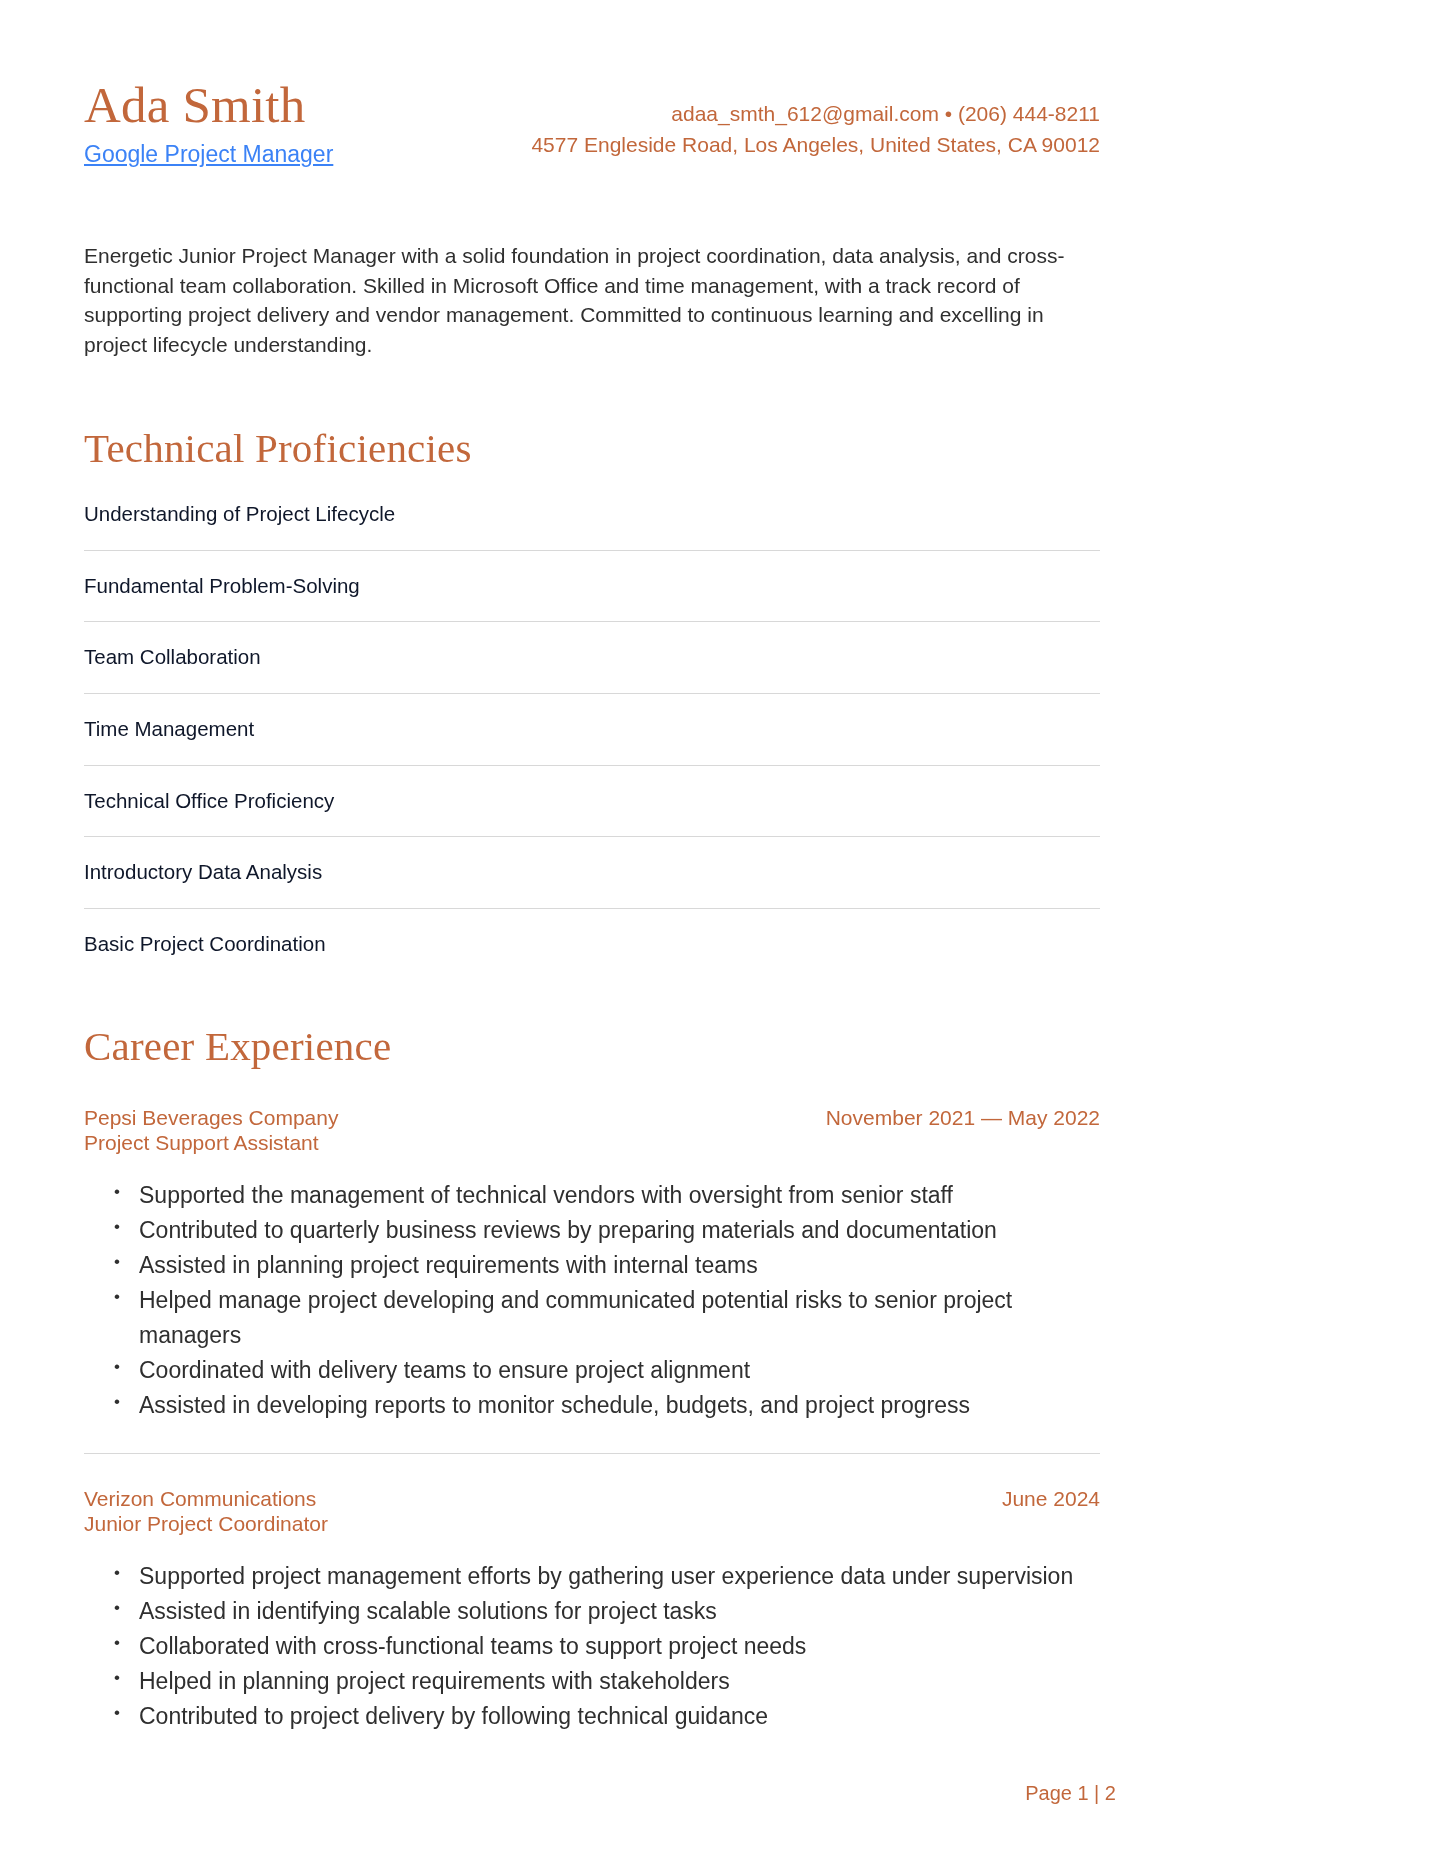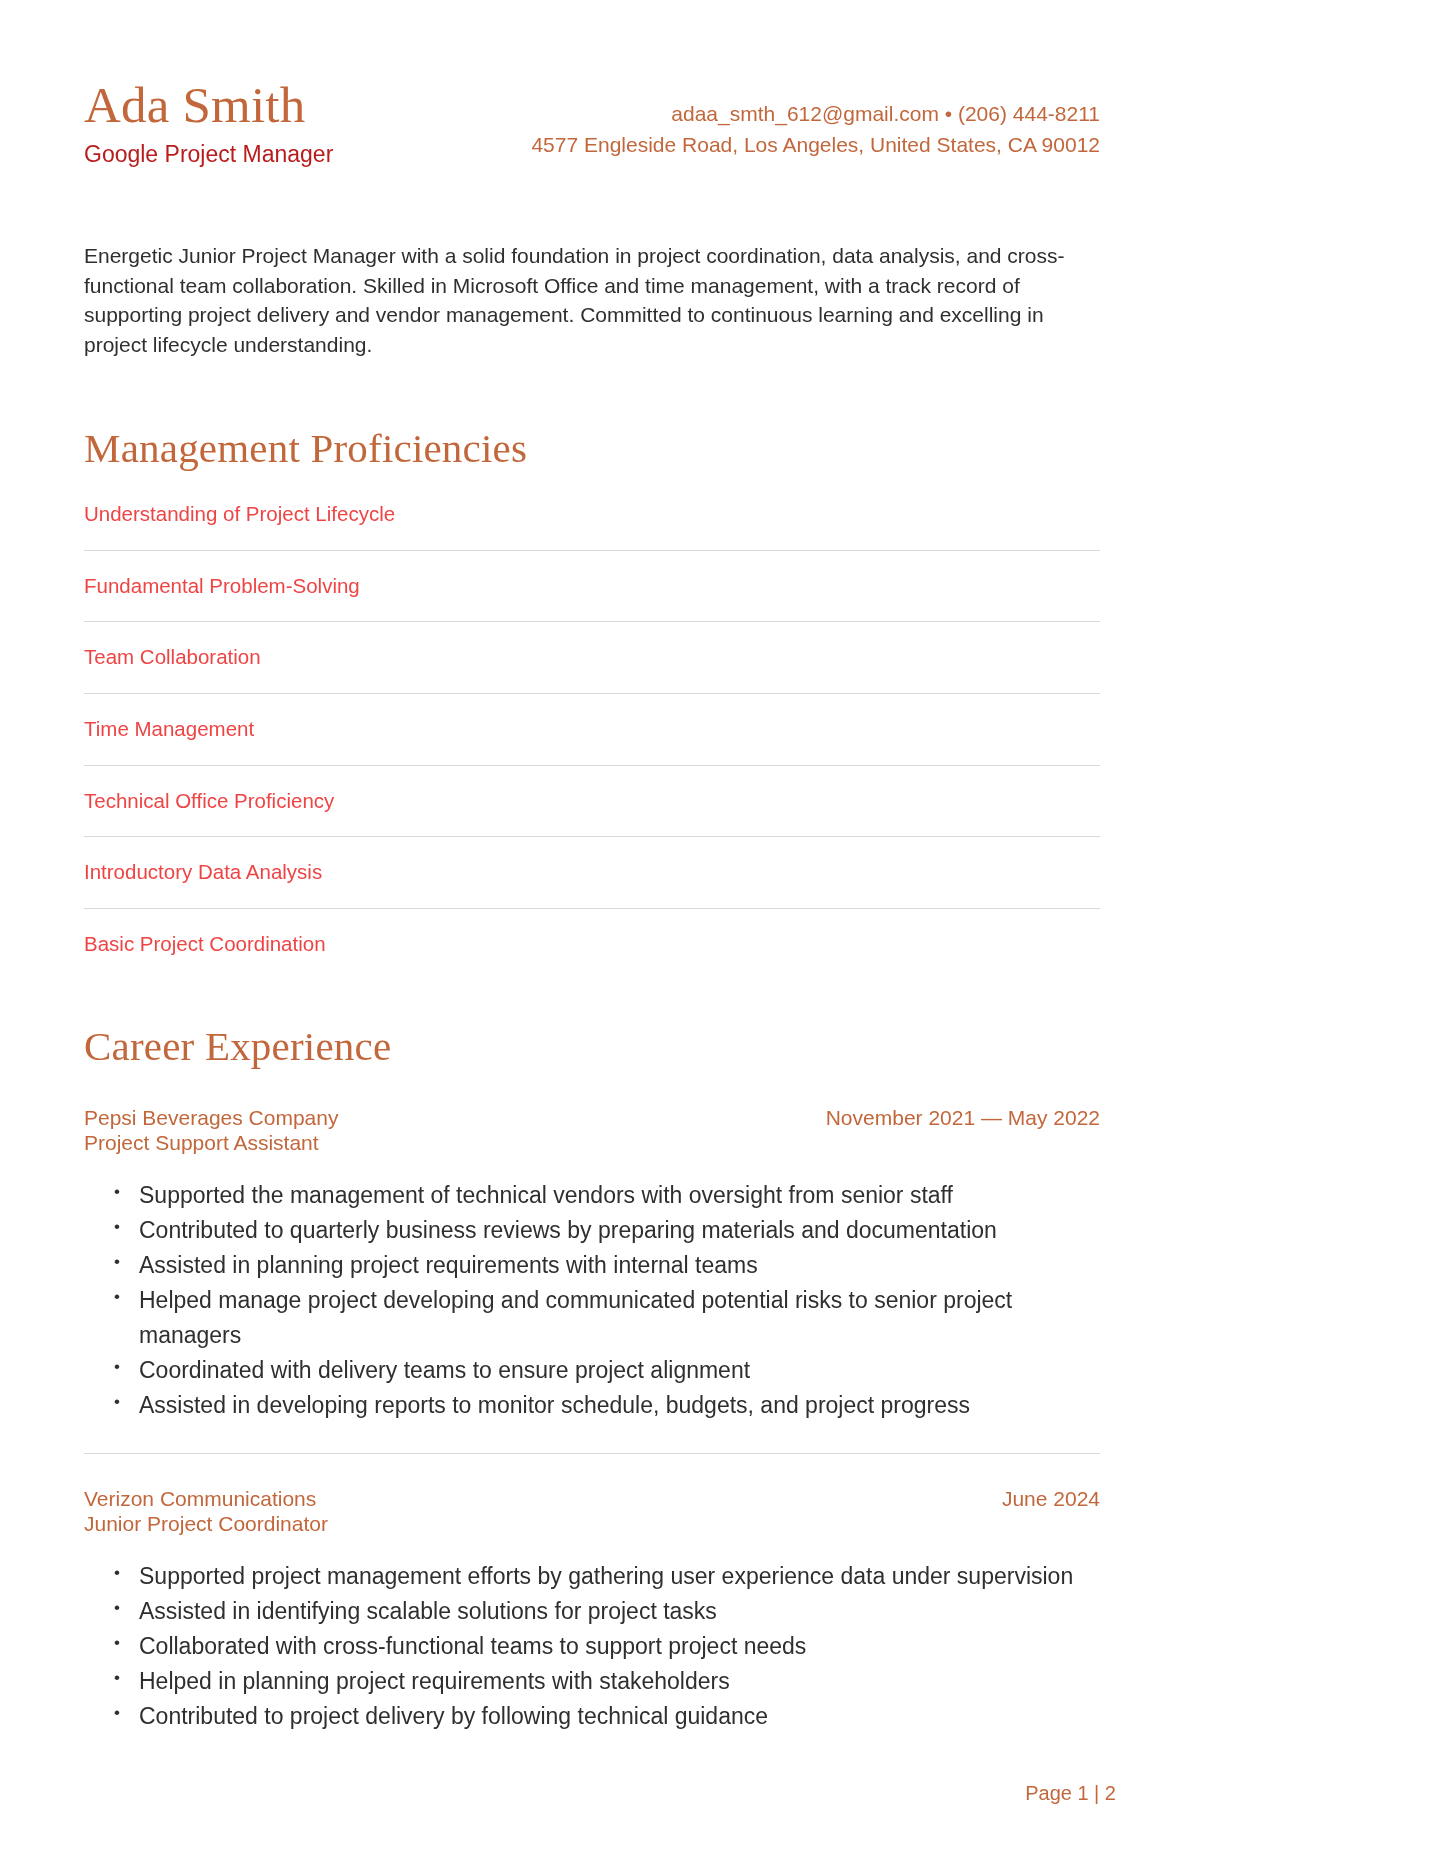--- a/index.html
+++ b/index.html
@@ -39,22 +39,23 @@
     line-height: 1.08;
     font-weight: 400;
     color: #C2673B;
     letter-spacing: 0.2px;
   }
 
   .job-title {
     margin-top: 7px;
     font-size: 23px;
     font-weight: 400;
-    color: #b91c1c;
+    color: #3b82f6;
     line-height: 1.25;
+    text-decoration: underline;
   }
 
   .contact-block {
     flex: 0 0 auto;
     text-align: right;
     padding-top: 20px;
     color: #C2673B;
     font-size: 21px;
     line-height: 1.48;
   }
@@ -83,21 +84,21 @@
   }
 
   
   .skills-list {
     margin-top: 30px;
     list-style: none;
   }
 
   .skill-row {
     font-size: 20.5px;
-    color: #ef4444;
+    color: #0f172a;
     line-height: 1.3;
     padding: 0 0 22px 0;
     border-bottom: 1px solid #d8d8d8;
     margin-bottom: 22px;
   }
 
   .skill-row:last-child {
     border-bottom: none;
     padding-bottom: 0;
     margin-bottom: 0;
@@ -192,21 +193,21 @@
     </div>
     <div class="contact-block">
       <div class="contact-line">adaa_smth_612@gmail.com • (206) 444-8211</div>
       <div class="contact-line">4577 Engleside Road, Los Angeles, United States, CA 90012</div>
     </div>
   </div>
 
   <div class="summary">Energetic Junior Project Manager with a solid foundation in project coordination, data analysis, and cross-functional team collaboration. Skilled in Microsoft Office and time management, with a track record of supporting project delivery and vendor management. Committed to continuous learning and excelling in project lifecycle understanding.</div>
 
   <div class="section">
-    <div class="section-title">Management Proficiencies</div>
+    <div class="section-title">Technical Proficiencies</div>
     <ul class="skills-list">
       <li class="skill-row">Understanding of Project Lifecycle</li>
       <li class="skill-row">Fundamental Problem-Solving</li>
       <li class="skill-row">Team Collaboration</li>
       <li class="skill-row">Time Management</li>
       <li class="skill-row">Technical Office Proficiency</li>
       <li class="skill-row">Introductory Data Analysis</li>
       <li class="skill-row">Basic Project Coordination</li>
     </ul>
   </div>

